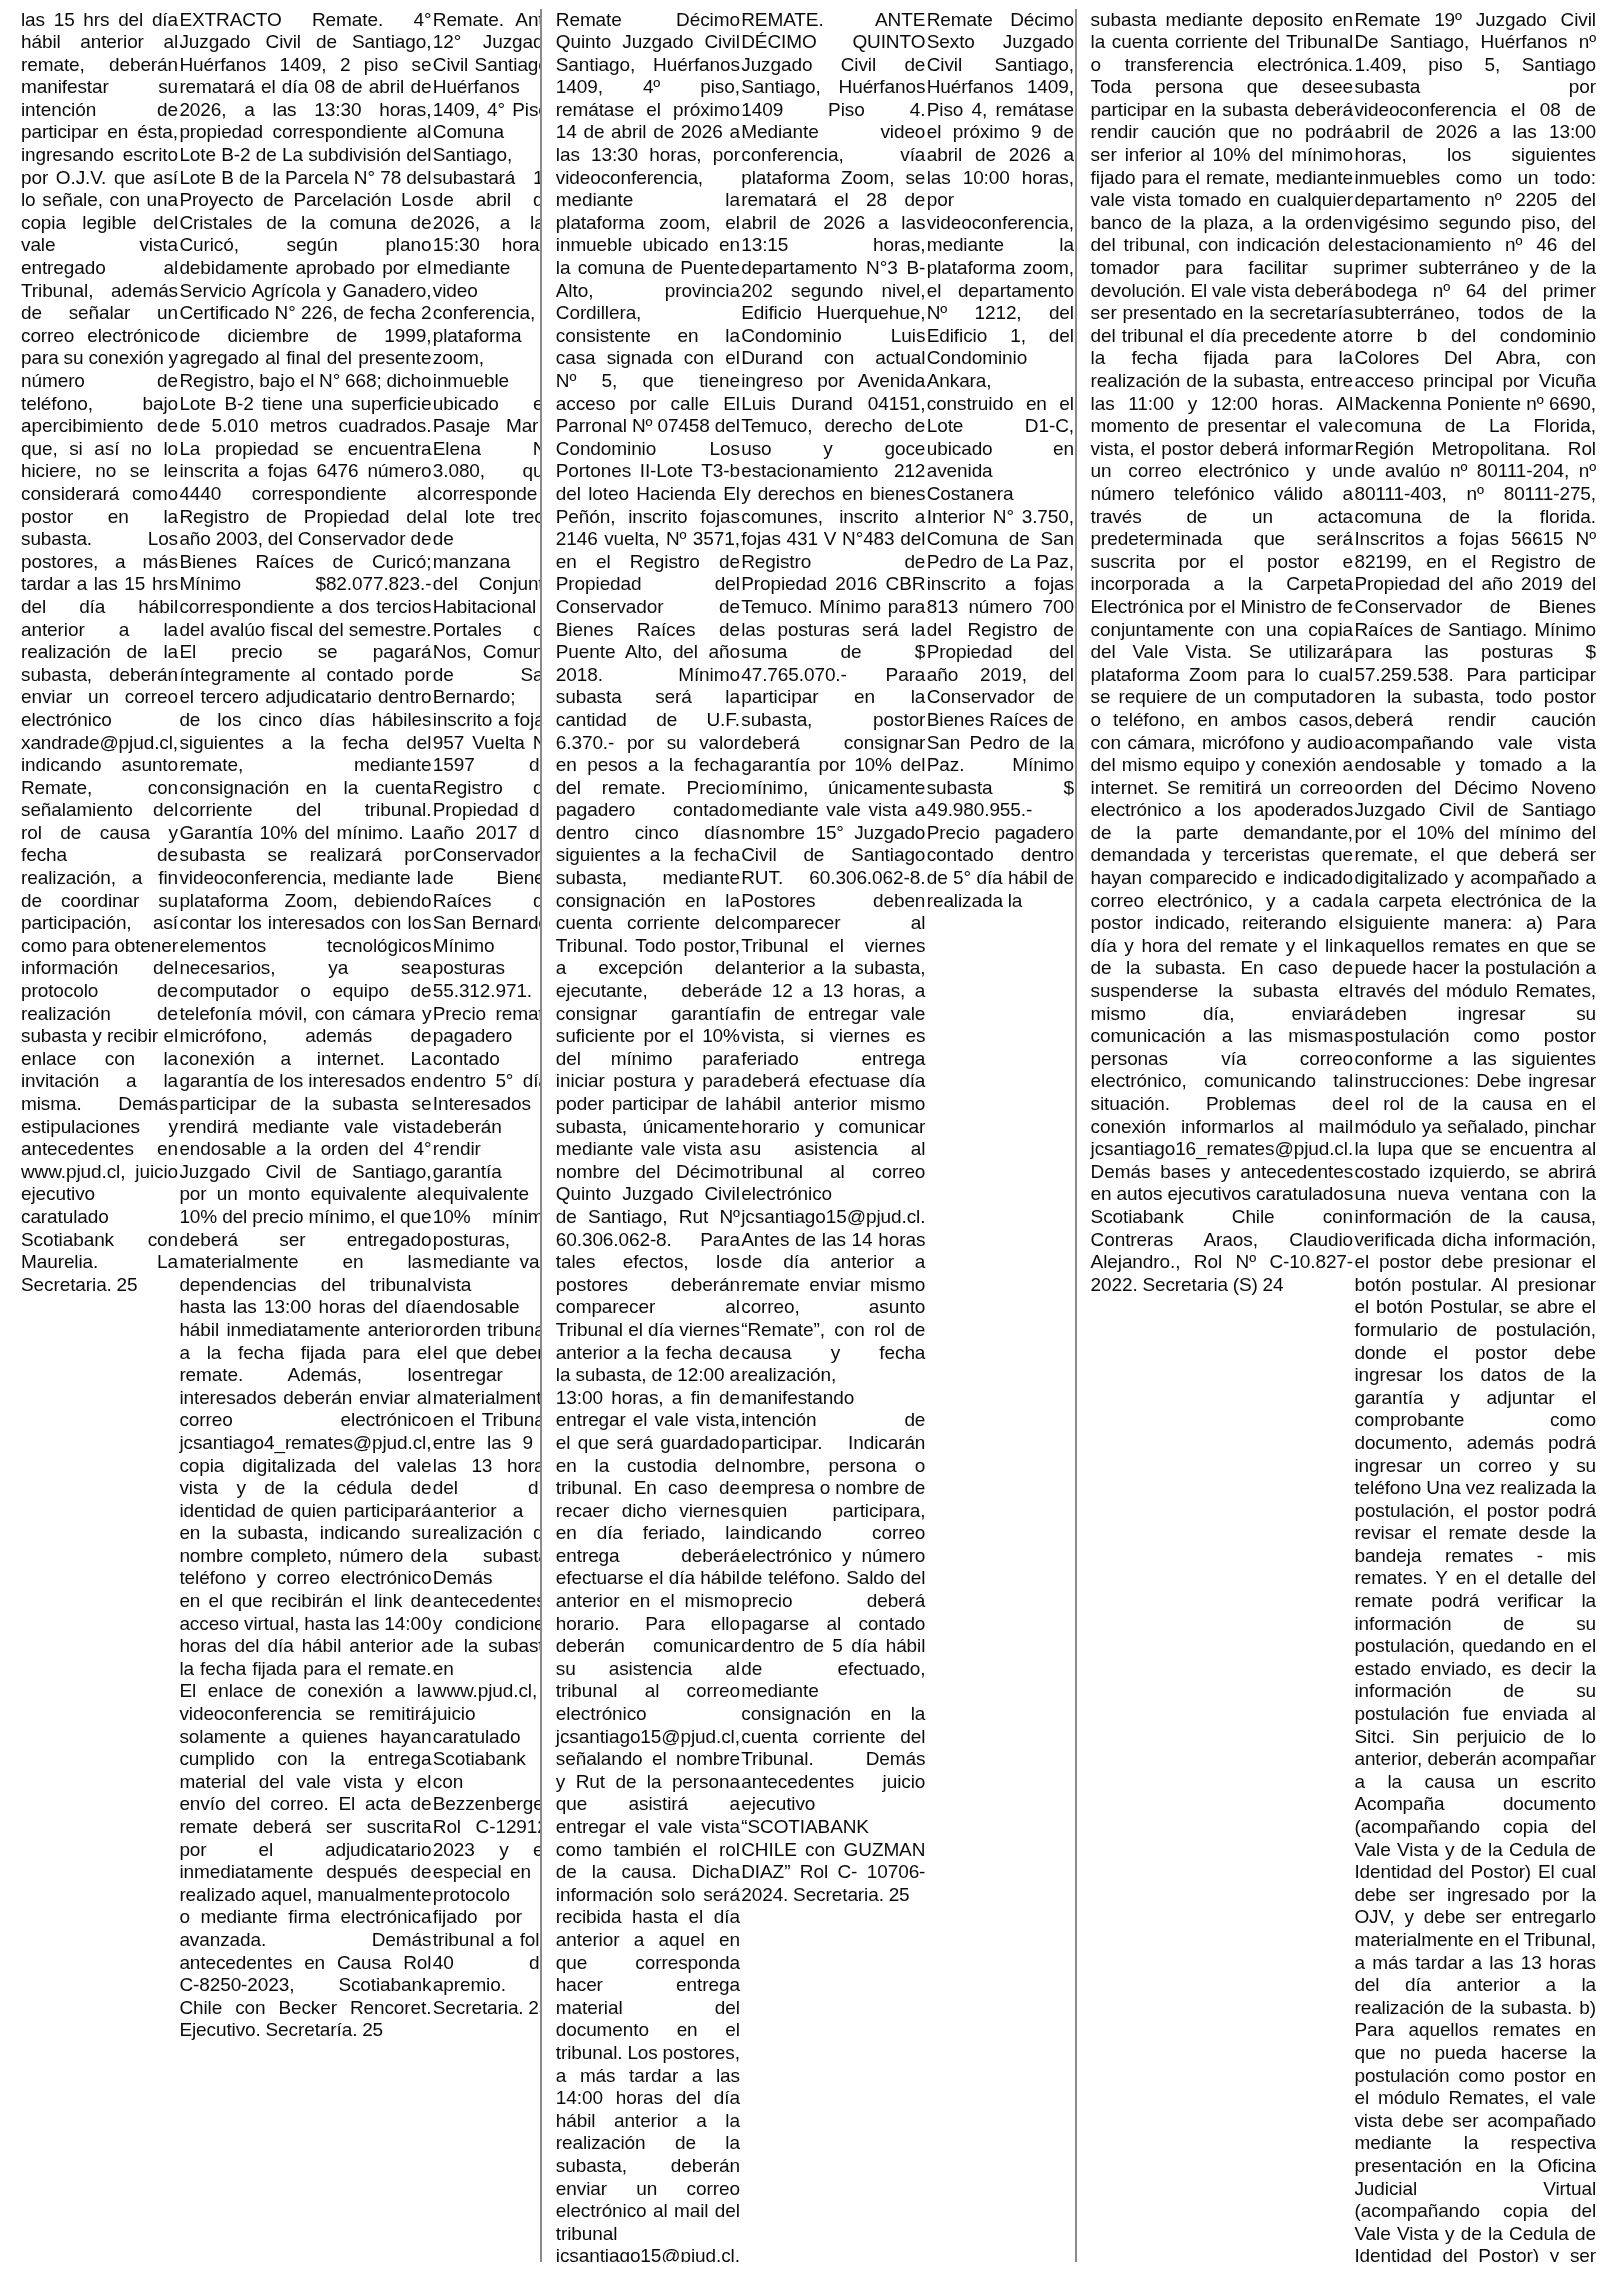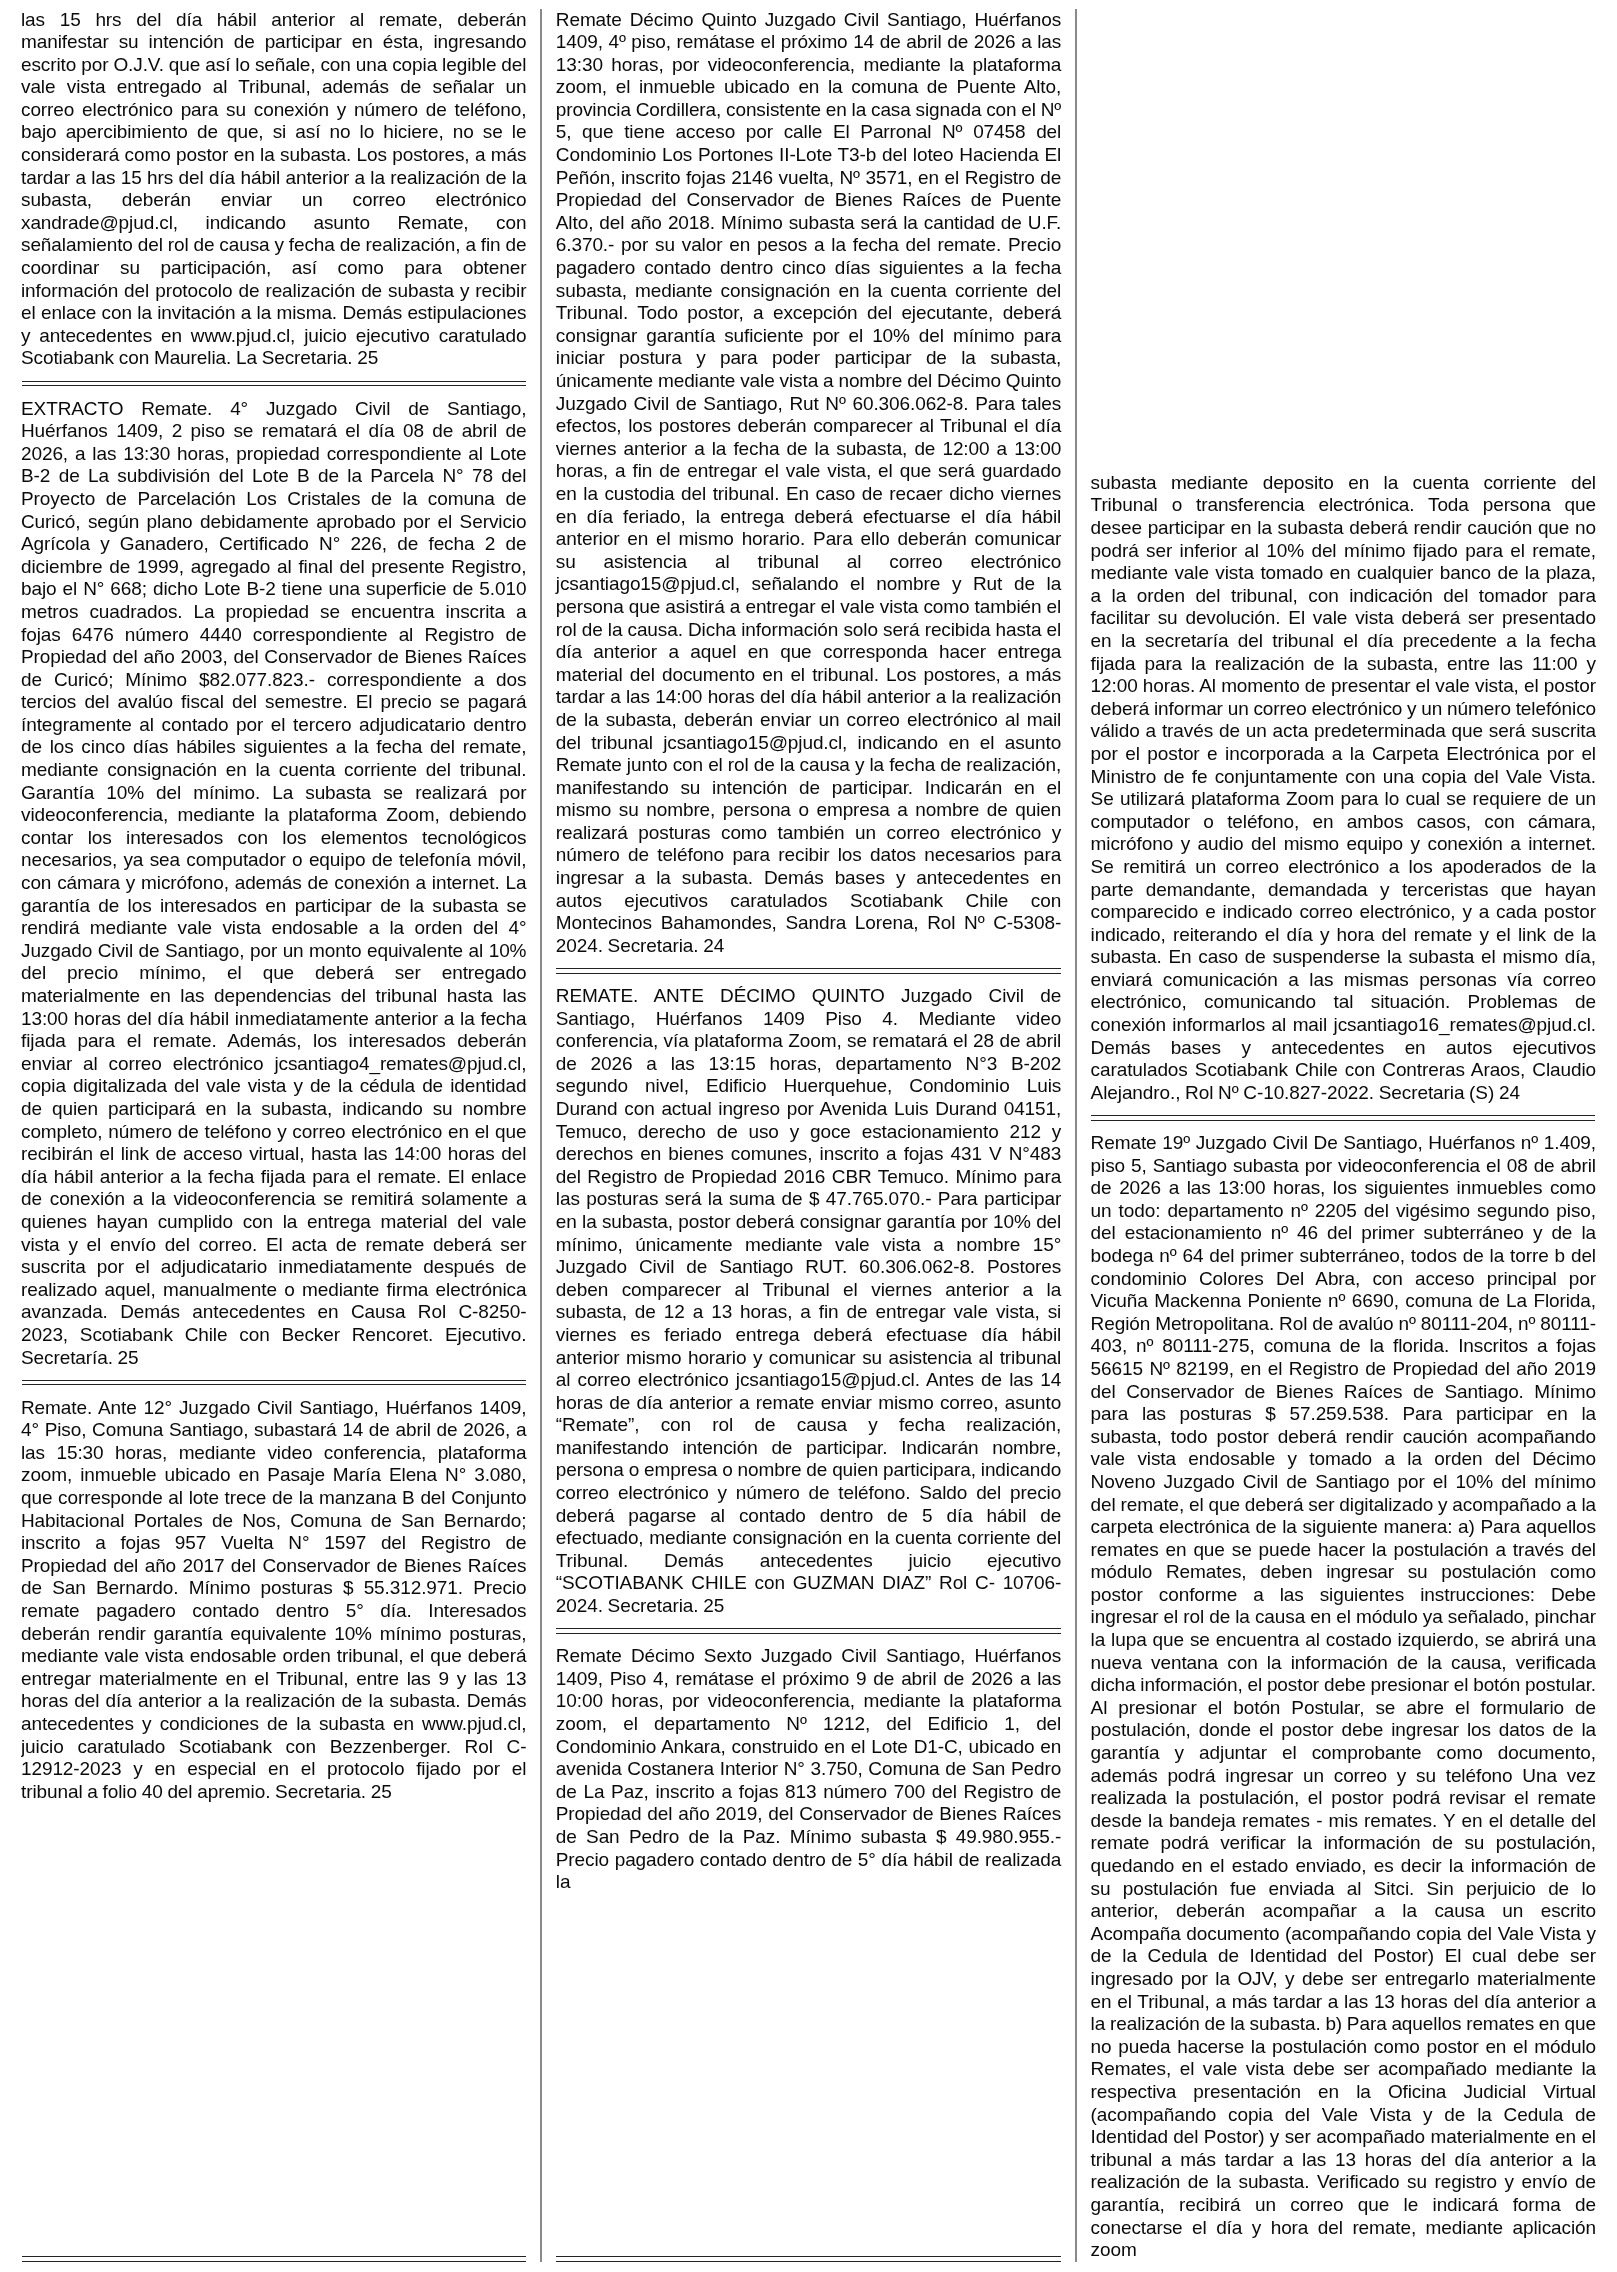--- a/index.html
+++ b/index.html
@@ -12,24 +12,23 @@
   .page {
     display: flex;
     width: 1617px;
     height: 2273px;
     padding: 8.5px 21px 11.3px 21px;
     overflow: hidden;
   }
   .col {
     flex: 1 1 0;
     display: flex;
-    flex-direction: column;
+    flex-direction: row;
     padding: 0 14px;
     overflow: hidden;
-    justify-content: flex-end;
   }
   .col.first { padding-left: 0; }
   .col.last  { padding-right: 0; }
   .vrule {
     flex: 0 0 1.4px;
     width: 1.4px;
     background: #8a8a8a;
   }
   .notice {
     font-size: 19px;

